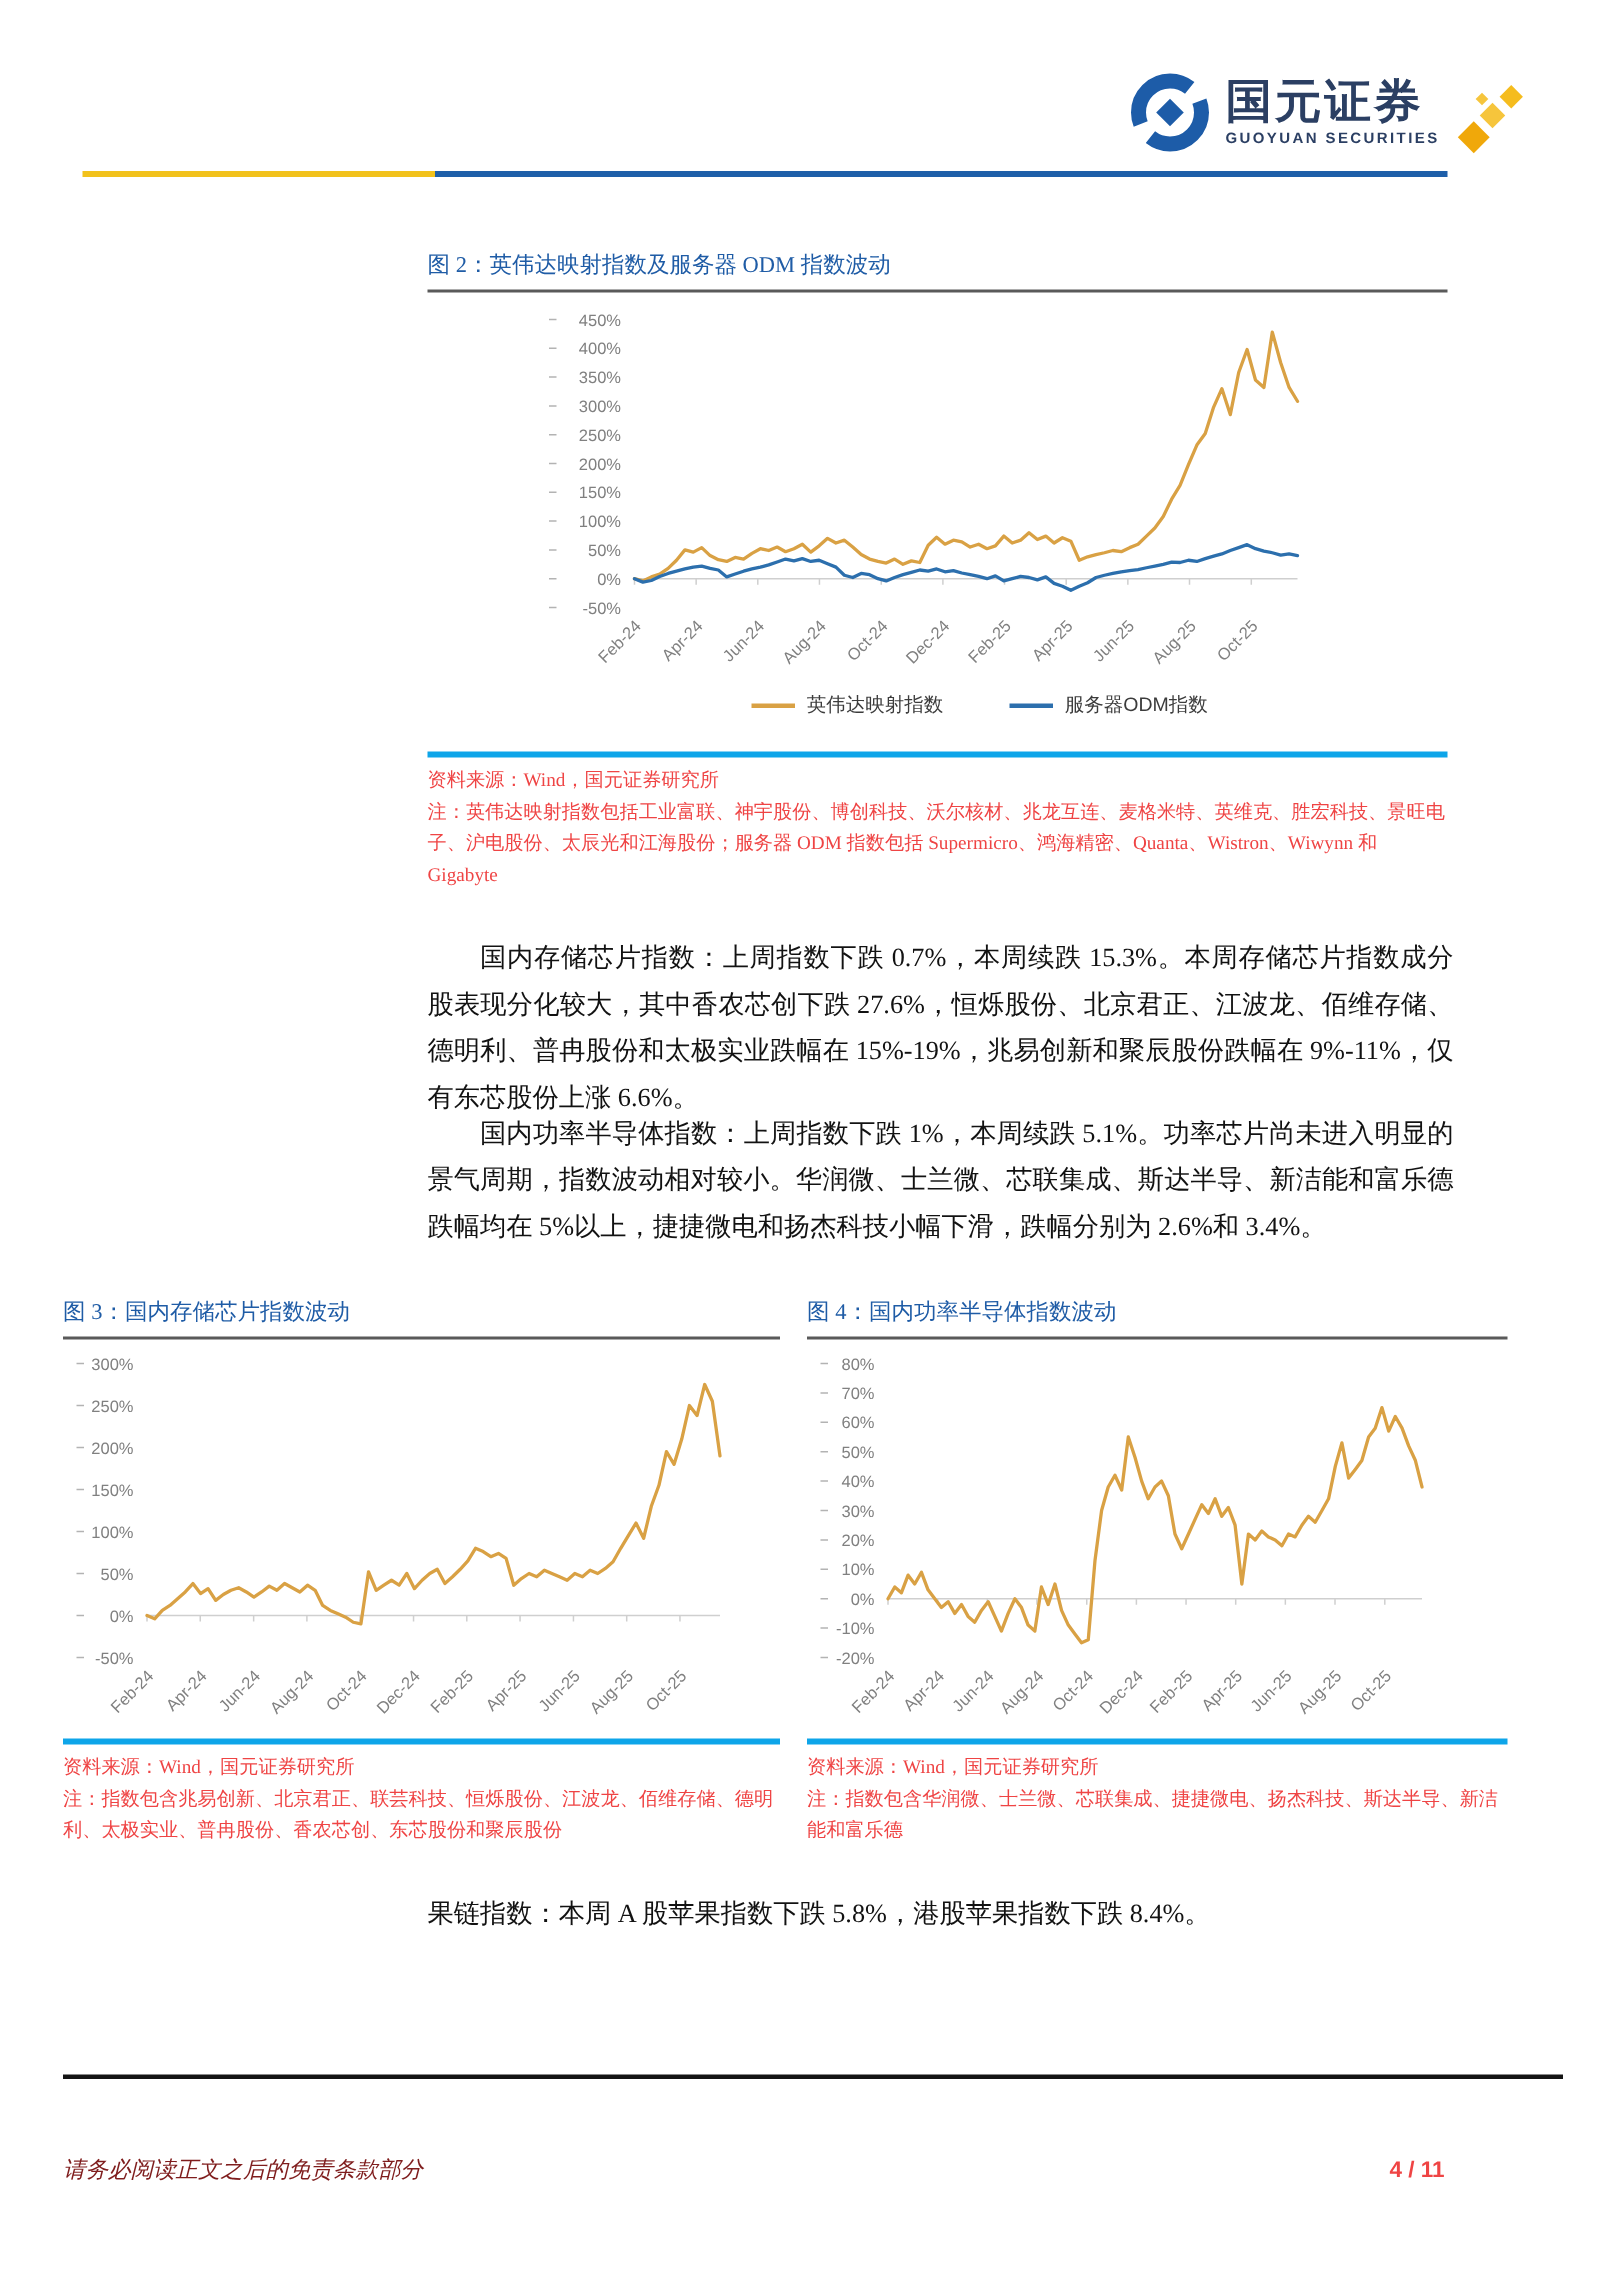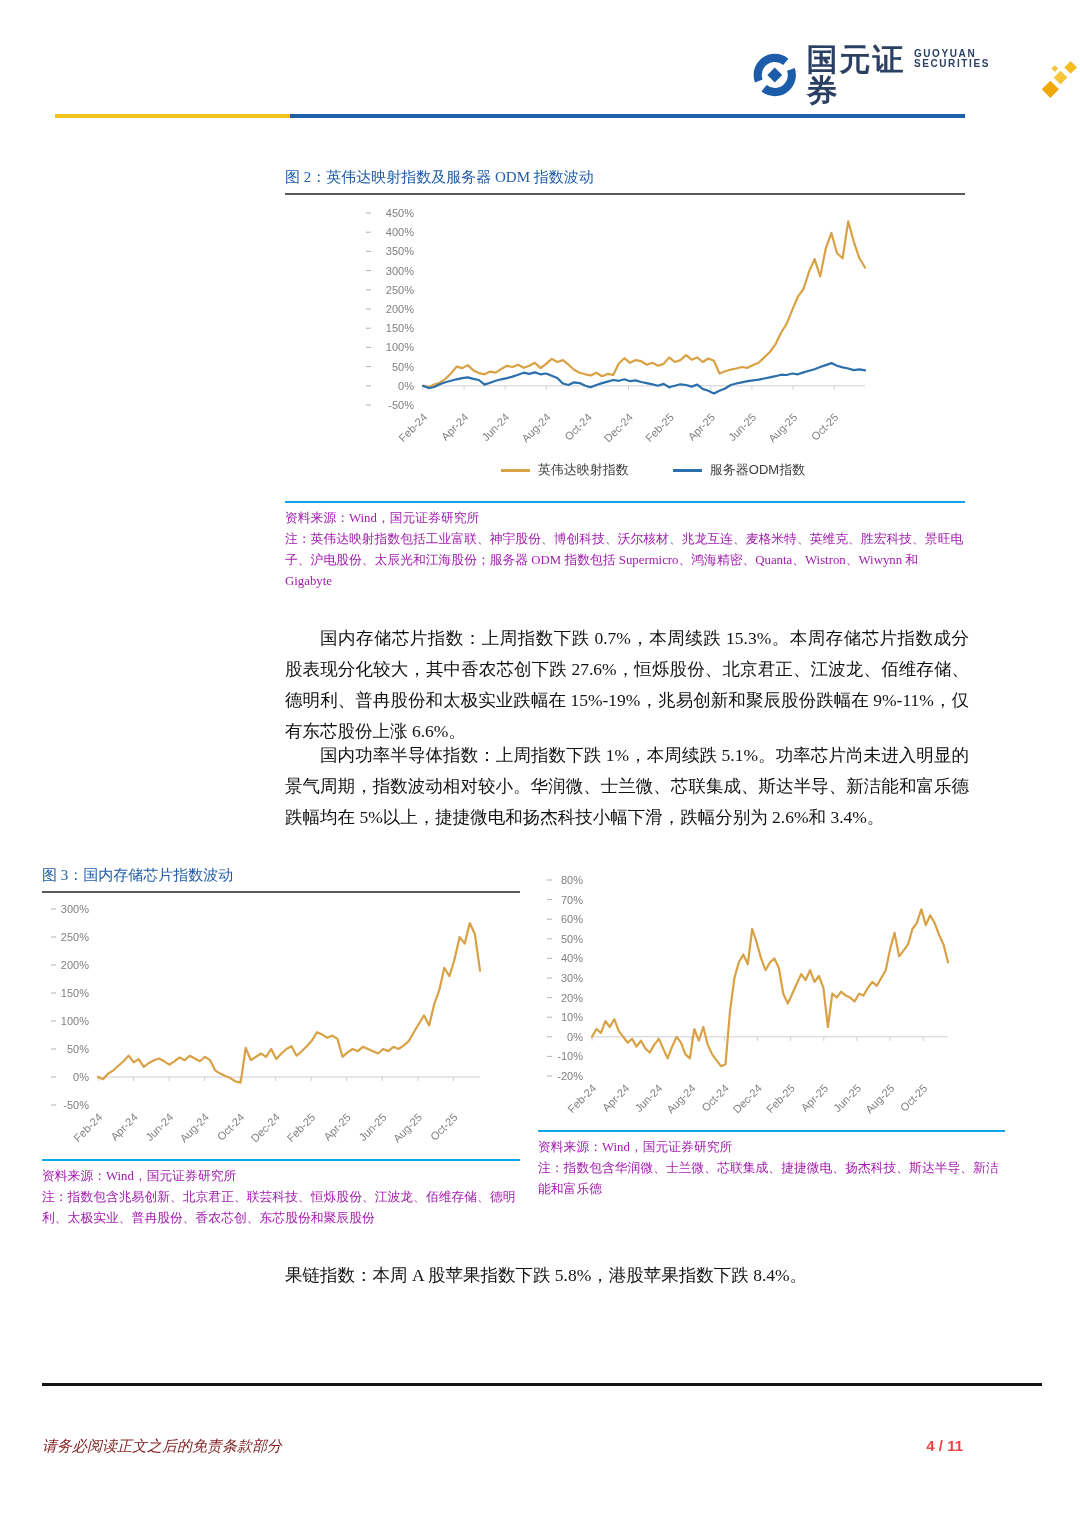--- a/index.html
+++ b/index.html
@@ -1,41 +1,41 @@
 <!DOCTYPE html>
 <html><head>
 <meta charset="utf-8">
 <style>
   html,body{margin:0;padding:0;background:#e8e8e8;}
   .page{position:relative;width:1080px;height:1527px;background:#ffffff;margin:0 auto;overflow:hidden;
         font-family:"Liberation Serif",serif;}
   
   .logo{position:absolute;top:44px;left:752px;display:flex;align-items:center;gap:9px;}
-  .logo-text{display:flex;flex-direction:row;line-height:1;}
+  .logo-text{display:flex;flex-direction:column;line-height:1;}
   .brand-cn{font-size:31px;font-weight:700;color:#2B3F63;letter-spacing:2px;font-family:"Liberation Sans",sans-serif;}
   .brand-en{font-size:10px;font-weight:700;color:#2B3F63;letter-spacing:1.6px;margin-top:5px;font-family:"Liberation Sans",sans-serif;}
   .logo-pixels{margin-left:2px;margin-top:10px;}
   .rule{position:absolute;top:114px;left:55px;width:910px;height:4px;display:flex;}
   .rule-yellow{width:235px;background:#F2C21C;}
   .rule-blue{flex:1;background:#1E5FA9;}
   
   .figure{position:absolute;}
   #fig2{left:285px;top:166px;width:680px;}
   #fig3{left:42px;top:864px;width:478px;}
   #fig4{left:538px;top:864px;width:467px;}
   .fig-title{font-size:15px;font-weight:400;color:#1F5CA6;line-height:22px;padding-bottom:5px;
              border-bottom:2px solid #5a5a5a;}
   .chart2{display:block;margin:8px 0 0 80px;}
   .chart-s{display:block;margin:6px 0 0 8px;}
   .legend{width:512px;margin:2px 0 0 112px;display:flex;justify-content:center;gap:44px;
           font-size:13px;color:#3c3c3c;font-family:"Liberation Sans",sans-serif;height:18px;align-items:center;}
   .lg-item{display:inline-flex;align-items:center;white-space:nowrap;}
   .lg-line{display:inline-block;width:29px;height:3px;margin-right:8px;}
-  .fig-notes{margin-top:22px;border-top:2px solid #0ea5e9;padding-top:5px;
-             font-size:12.8px;line-height:21px;color:#a21caf;}
+  .fig-notes{margin-top:22px;border-top:4px solid #0ea5e9;padding-top:5px;
+             font-size:12.8px;line-height:21px;color:#ef4444;}
   #fig3 .fig-notes,#fig4 .fig-notes{margin-top:2px;}
   .tick{font-family:"Liberation Sans",sans-serif;font-size:11px;fill:#808080;}
   
   .para{position:absolute;left:285px;width:684px;font-size:17.5px;line-height:31px;color:#121212;
         text-align:justify;text-indent:2em;}
   #para1{top:612px;margin-top:11px;}
   #para2{top:740px;}
   #para3{top:1260px;text-indent:0;}
   
   .footer-rule{position:absolute;left:42px;top:1383px;width:1000px;height:3px;background:#141414;}
@@ -178,20 +178,21 @@
         <text class="tick" x="408.3" y="219.0" text-anchor="end" transform="rotate(-45 408.3 219.0)">Oct-25</text>
         <polyline points="48.0,178.0 53.1,180.2 58.2,174.6 63.3,171.3 68.4,166.8 73.5,162.3 78.6,156.7 83.7,163.4 88.7,160.1 93.8,167.9 98.9,164.0 104.0,161.2 109.1,159.5 114.2,162.3 119.3,165.7 124.4,162.3 129.5,158.4 134.6,161.2 139.7,156.7 144.8,159.5 149.9,162.3 155.0,157.8 160.1,161.2 165.1,171.3 170.2,174.6 175.3,176.9 180.4,179.1 185.5,182.5 190.6,183.6 195.7,148.9 200.8,161.2 205.9,157.8 211.0,154.5 216.1,157.8 221.2,150.0 226.3,160.1 231.4,154.5 236.5,150.0 241.5,147.2 246.6,156.7 251.7,152.2 256.8,147.2 261.9,141.6 267.0,133.2 272.1,135.4 277.2,138.8 282.3,136.6 287.4,139.9 292.5,157.8 297.6,153.4 302.7,150.0 307.8,152.2 312.9,147.8 317.9,150.0 323.0,152.2 328.1,154.5 333.2,150.0 338.3,152.2 343.4,147.8 348.5,150.0 353.6,146.6 358.7,142.2 363.8,133.2 368.9,124.8 374.0,116.4 379.1,126.5 384.2,105.2 389.3,91.2 394.3,68.8 399.4,77.2 404.5,60.4 409.6,38.0 414.7,44.7 419.8,24.0 424.9,35.2 430.0,71.6" fill="none" stroke="#D9A144" stroke-width="2.2" stroke-linejoin="round" stroke-linecap="round"></polyline>
       </svg>
     <div class="fig-notes">
       <div>资料来源：Wind，国元证券研究所</div>
       <div>注：指数包含兆易创新、北京君正、联芸科技、恒烁股份、江波龙、佰维存储、德明利、太极实业、普冉股份、香农芯创、东芯股份和聚辰股份</div>
     </div>
   </div>
 
   <div class="figure" id="fig4">
+    <div class="fig-title">图 4：国内功率半导体指数波动</div>
     <svg class="chart-s" width="412" height="258">
         <line x1="1" x2="6" y1="10.0" y2="10.0" stroke="#b3b3b3" stroke-width="1"></line>
         <text class="tick" x="37" y="14.0" text-anchor="end">80%</text>
         <line x1="1" x2="6" y1="29.6" y2="29.6" stroke="#b3b3b3" stroke-width="1"></line>
         <text class="tick" x="37" y="33.6" text-anchor="end">70%</text>
         <line x1="1" x2="6" y1="49.2" y2="49.2" stroke="#b3b3b3" stroke-width="1"></line>
         <text class="tick" x="37" y="53.2" text-anchor="end">60%</text>
         <line x1="1" x2="6" y1="68.8" y2="68.8" stroke="#b3b3b3" stroke-width="1"></line>
         <text class="tick" x="37" y="72.8" text-anchor="end">50%</text>
         <line x1="1" x2="6" y1="88.4" y2="88.4" stroke="#b3b3b3" stroke-width="1"></line>

